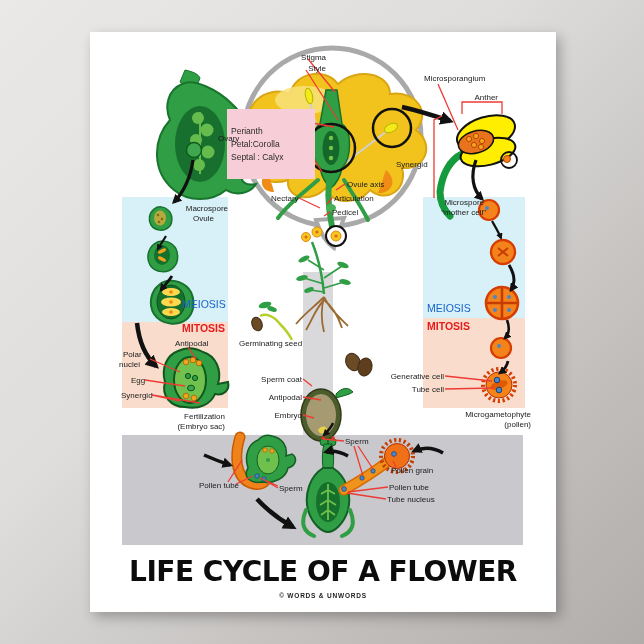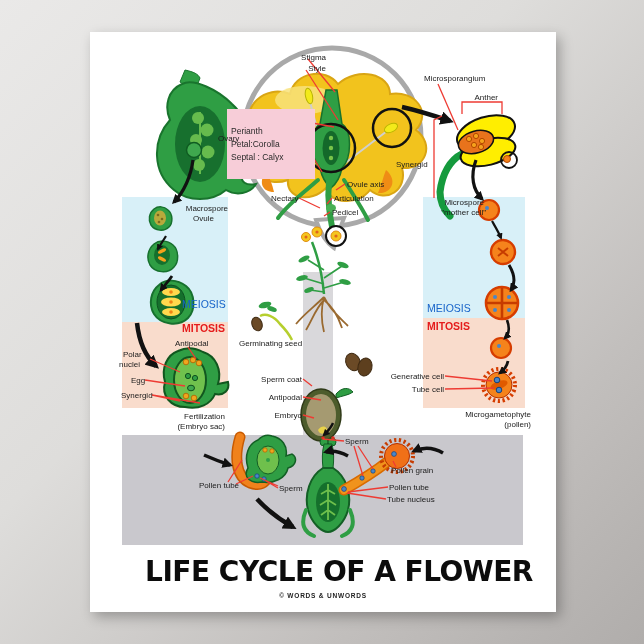--- a/index.html
+++ b/index.html
@@ -18,21 +18,21 @@
   .perianth-box{position:absolute;left:137px;top:77px;width:80px;background:#f7cdd8;
     padding:16px 4px;font-size:8.5px;line-height:1.5;color:#2a2a2a;}
   svg.art{position:absolute;left:0;top:0;}
   .lbl{position:absolute;font-size:8px;line-height:1.15;color:#1b1b1b;white-space:nowrap;}
   .ctr{text-align:right;}
   .rt{text-align:right;}
   .meio{color:#1763c9;font-size:10.5px;font-weight:normal;}
   .mito{color:#e51c1c;font-size:10.5px;font-weight:bold;}
   .caption-blue{color:#2525cc;font-weight:bold;font-size:8.5px;}
   .title{position:absolute;left:0;top:523px;width:466px;text-align:center;
-    font-family:"DejaVu Sans",sans-serif;font-weight:800;font-size:28px;letter-spacing:-0.5px;color:#0c0c0c;margin-left:16px;}
+    font-family:"DejaVu Sans",sans-serif;font-weight:800;font-size:28px;letter-spacing:-0.5px;color:#0c0c0c;}
   .credit{position:absolute;left:0;top:560px;width:466px;text-align:center;
     font-size:6.5px;font-weight:bold;letter-spacing:.8px;color:#222;}
 </style>
 </head>
 <body>
 
 <div class="stage">
  <div class="poster">
 
   <div class="panel p-blue-l"></div>

